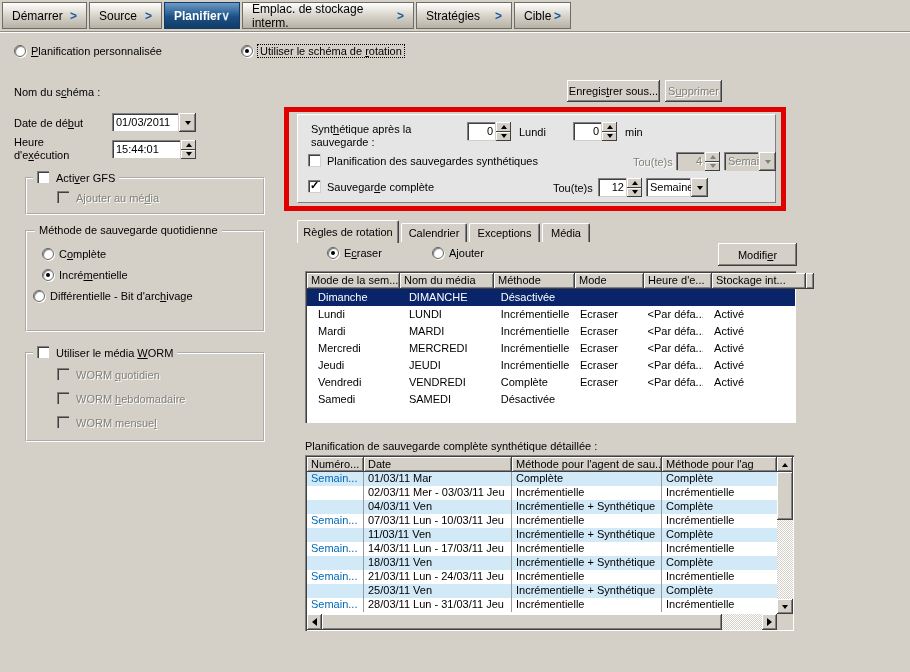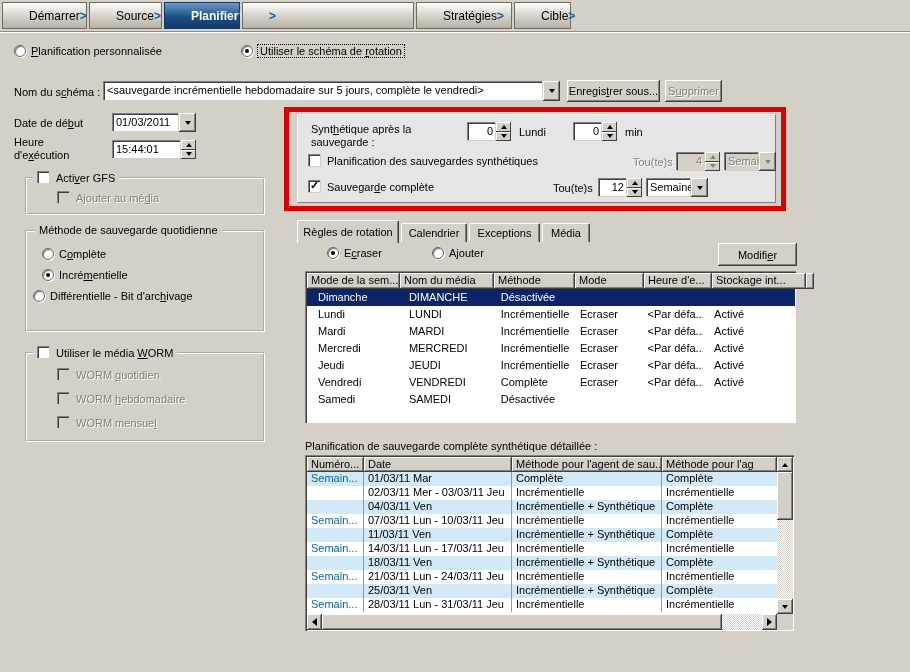--- a/index.html
+++ b/index.html
@@ -37,21 +37,21 @@
   .spin .sb { flex:1; background:#d4d0c8; box-shadow:inset -1px -1px 0 #404040, inset 1px 1px 0 #fff; display:flex; align-items:center; justify-content:center; }
   .spin.disabled .val { background:#d4d0c8; color:#82807a; text-shadow:1px 1px 0 #fff; }
 
   .tu { width:0; height:0; border-left:3px solid transparent; border-right:3px solid transparent; border-bottom:4px solid #000; }
   .td { width:0; height:0; border-left:3px solid transparent; border-right:3px solid transparent; border-top:4px solid #000; }
   .tl { width:0; height:0; border-top:4px solid transparent; border-bottom:4px solid transparent; border-right:5px solid #000; }
   .tr { width:0; height:0; border-top:4px solid transparent; border-bottom:4px solid transparent; border-left:5px solid #000; }
   .gry.tu { border-bottom-color:#82807a; } .gry.td { border-top-color:#82807a; }
 
   
-  .wtab { position:absolute; top:2px; height:27px; border:1px solid #6f6d63; background:linear-gradient(#ffffff,#dcd8cf 45%,#b5b1a5); display:flex; align-items:center; justify-content:space-between; padding:0 26px; font-size:12px; }
+  .wtab { position:absolute; top:2px; height:27px; border:1px solid #6f6d63; background:linear-gradient(#ffffff,#dcd8cf 45%,#b5b1a5); display:flex; align-items:center; justify-content:space-between; padding:0 9px; font-size:12px; }
   .wtab .chev { color:#1a5a9e; font-weight:bold; font-size:12px; }
   .wtab.active { background:linear-gradient(#6d9bc6,#1c5085 55%,#123c66); color:#fff; font-weight:bold; border-color:#123c66; }
   .wtab.active .chev { color:#dce9f6; }
   .topdiv { position:absolute; left:0; top:31px; width:910px; height:2px; border-top:1px solid #8f8c83; border-bottom:1px solid #fff; }
 
   
   .rtab { position:absolute; top:223px; height:19px; background:#d4d0c8; border-top:1px solid #fff; border-left:1px solid #fff; border-right:1px solid #404040; border-radius:2px 2px 0 0; box-shadow:inset -1px 0 0 #808080; display:flex; align-items:center; justify-content:center; }
   .rtab.active { top:220px; height:23px; z-index:2; }
 
   
@@ -95,20 +95,21 @@
   </div>
   <div class="wtab" style="left:89px;width:73px">
     <span>Source</span>
     <span class="chev">&gt;</span>
   </div>
   <div class="wtab active" style="left:164px;width:76px">
     <span>Planifier</span>
     <span class="chev">∨</span>
   </div>
   <div class="wtab" style="left:242px;width:172px">
+    <span>Emplac. de stockage interm.</span>
     <span class="chev">&gt;</span>
   </div>
   <div class="wtab" style="left:416px;width:96px">
     <span>Stratégies</span>
     <span class="chev">&gt;</span>
   </div>
   <div class="wtab" style="left:514px;width:57px">
     <span>Cible</span>
     <span class="chev">&gt;</span>
   </div>
@@ -117,26 +118,20 @@
   <div class="rbrow" style="left:14px;top:45px">
     <span class="rb"></span>
     <span><u>P</u>lanification personnalisée</span>
   </div>
   <div class="rbrow" style="left:241px;top:45px">
     <span class="rb sel"></span>
     <span class="focusdot">Utiliser le schéma de <u>r</u>otation</span>
   </div>
 
   <span class="lbl" style="left:14px;top:86px">Nom du s<u>c</u>héma :</span>
-  <div class="combo" style="left:103px;top:81px;width:457px;height:20px">
-    <span class="val">&lt;sauvegarde incrémentielle hebdomadaire sur 5 jours, complète le vendredi&gt;</span>
-    <span class="dbtn">
-        <i class="td"></i>
-      </span>
-  </div>
   <div class="btn abs" style="left:567px;top:80px;width:93px;height:22px">
     <span>Enregis<u>t</u>rer sous...</span>
   </div>
   <div class="btn disabled abs" style="left:665px;top:80px;width:57px;height:22px">
     <span>S<u>u</u>pprimer</span>
   </div>
 
   <span class="lbl" style="left:14px;top:117px">Date de dé<u>b</u>ut</span>
   <div class="combo" style="left:112px;top:113px;width:84px;height:19px">
     <span class="val">01/03/2011</span>

